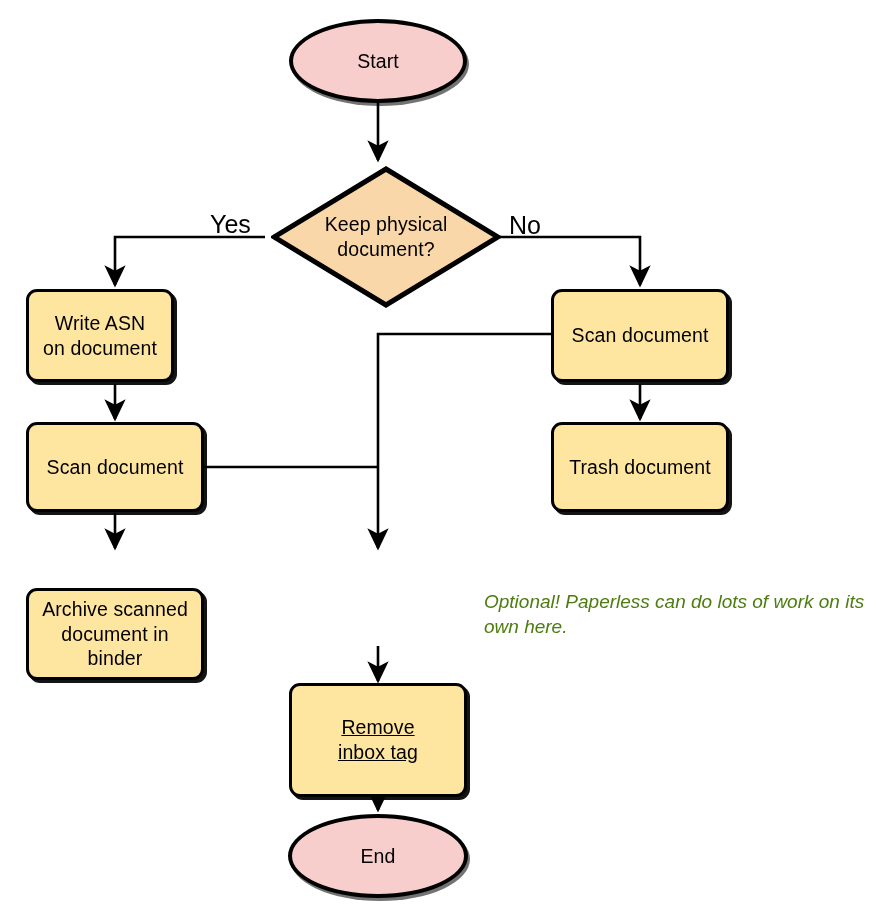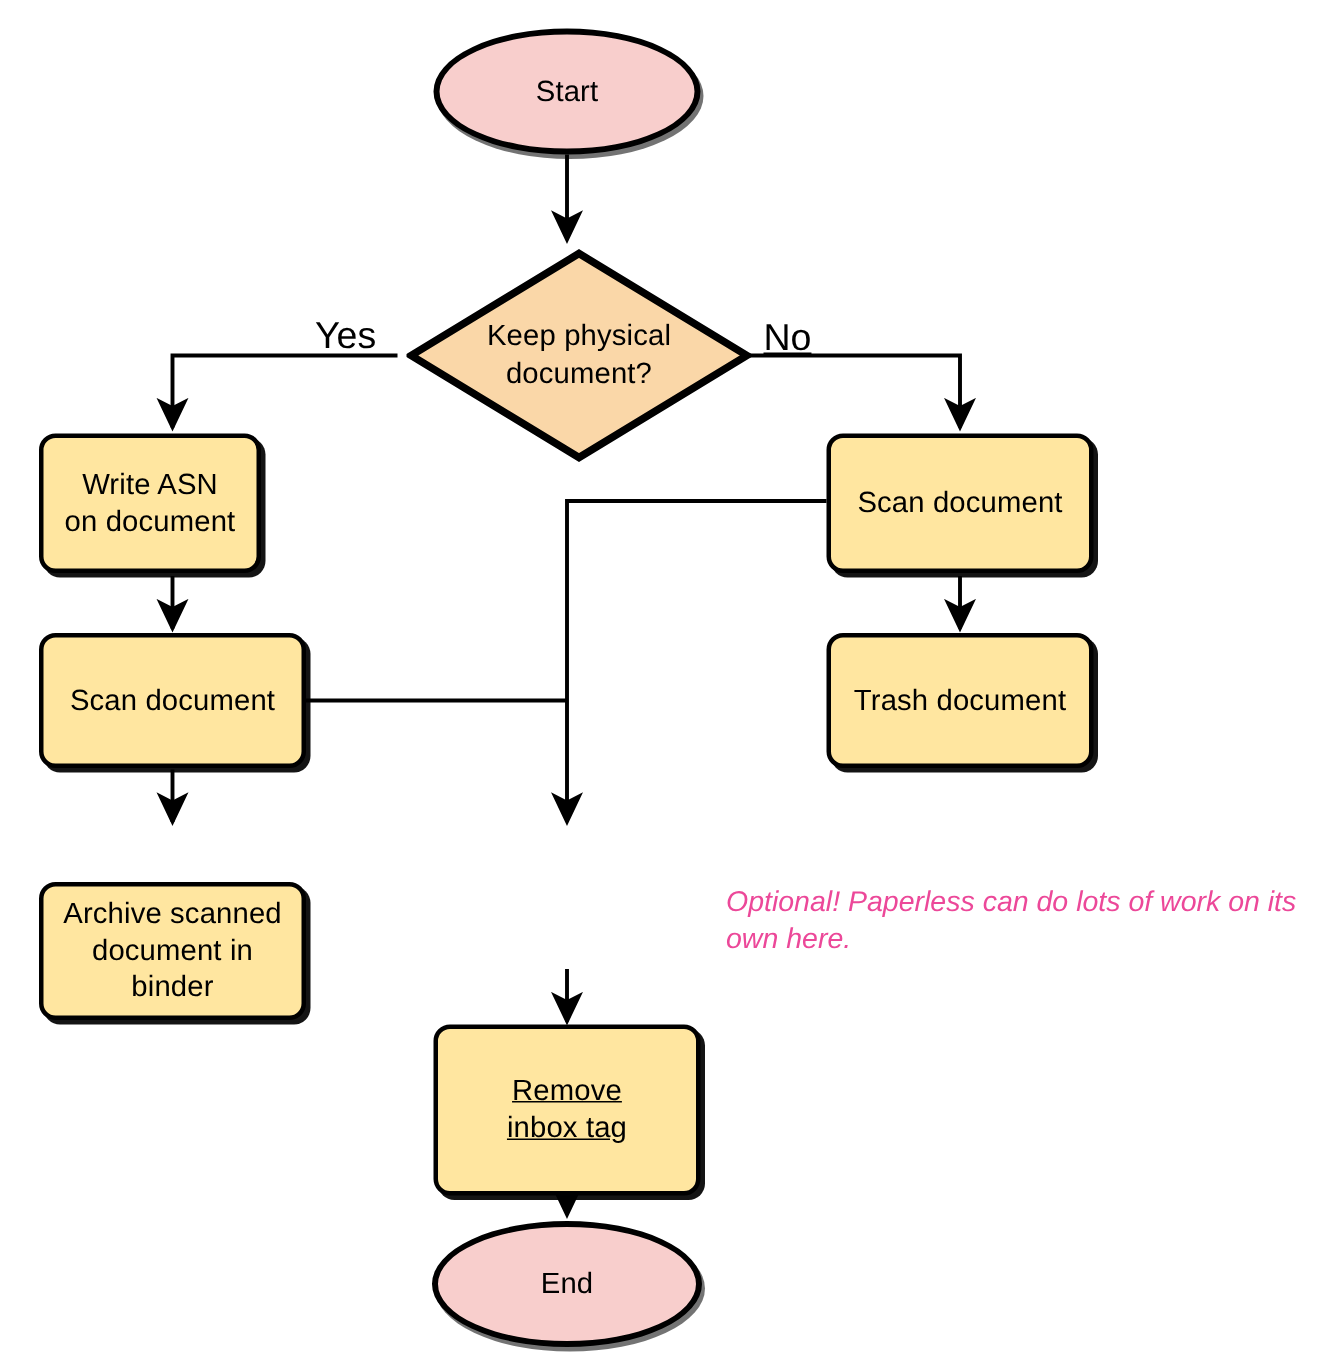--- a/index.html
+++ b/index.html
@@ -78,21 +78,21 @@
     color: #000000;
     background: transparent;
     z-index: 4;
     white-space: nowrap;
   }
   .annotation {
     position: absolute;
     font-style: italic;
     font-size: 19px;
     line-height: 1.33;
-    color: #ec4899;
+    color: #4d7c0f;
     z-index: 4;
   }
 </style>
 </head>
 <body>
 
 <div id="flowchart-canvas">
 
   <svg id="edge-layer" viewBox="0 0 888 907" width="888" height="907" xmlns="http://www.w3.org/2000/svg">
     <defs>

